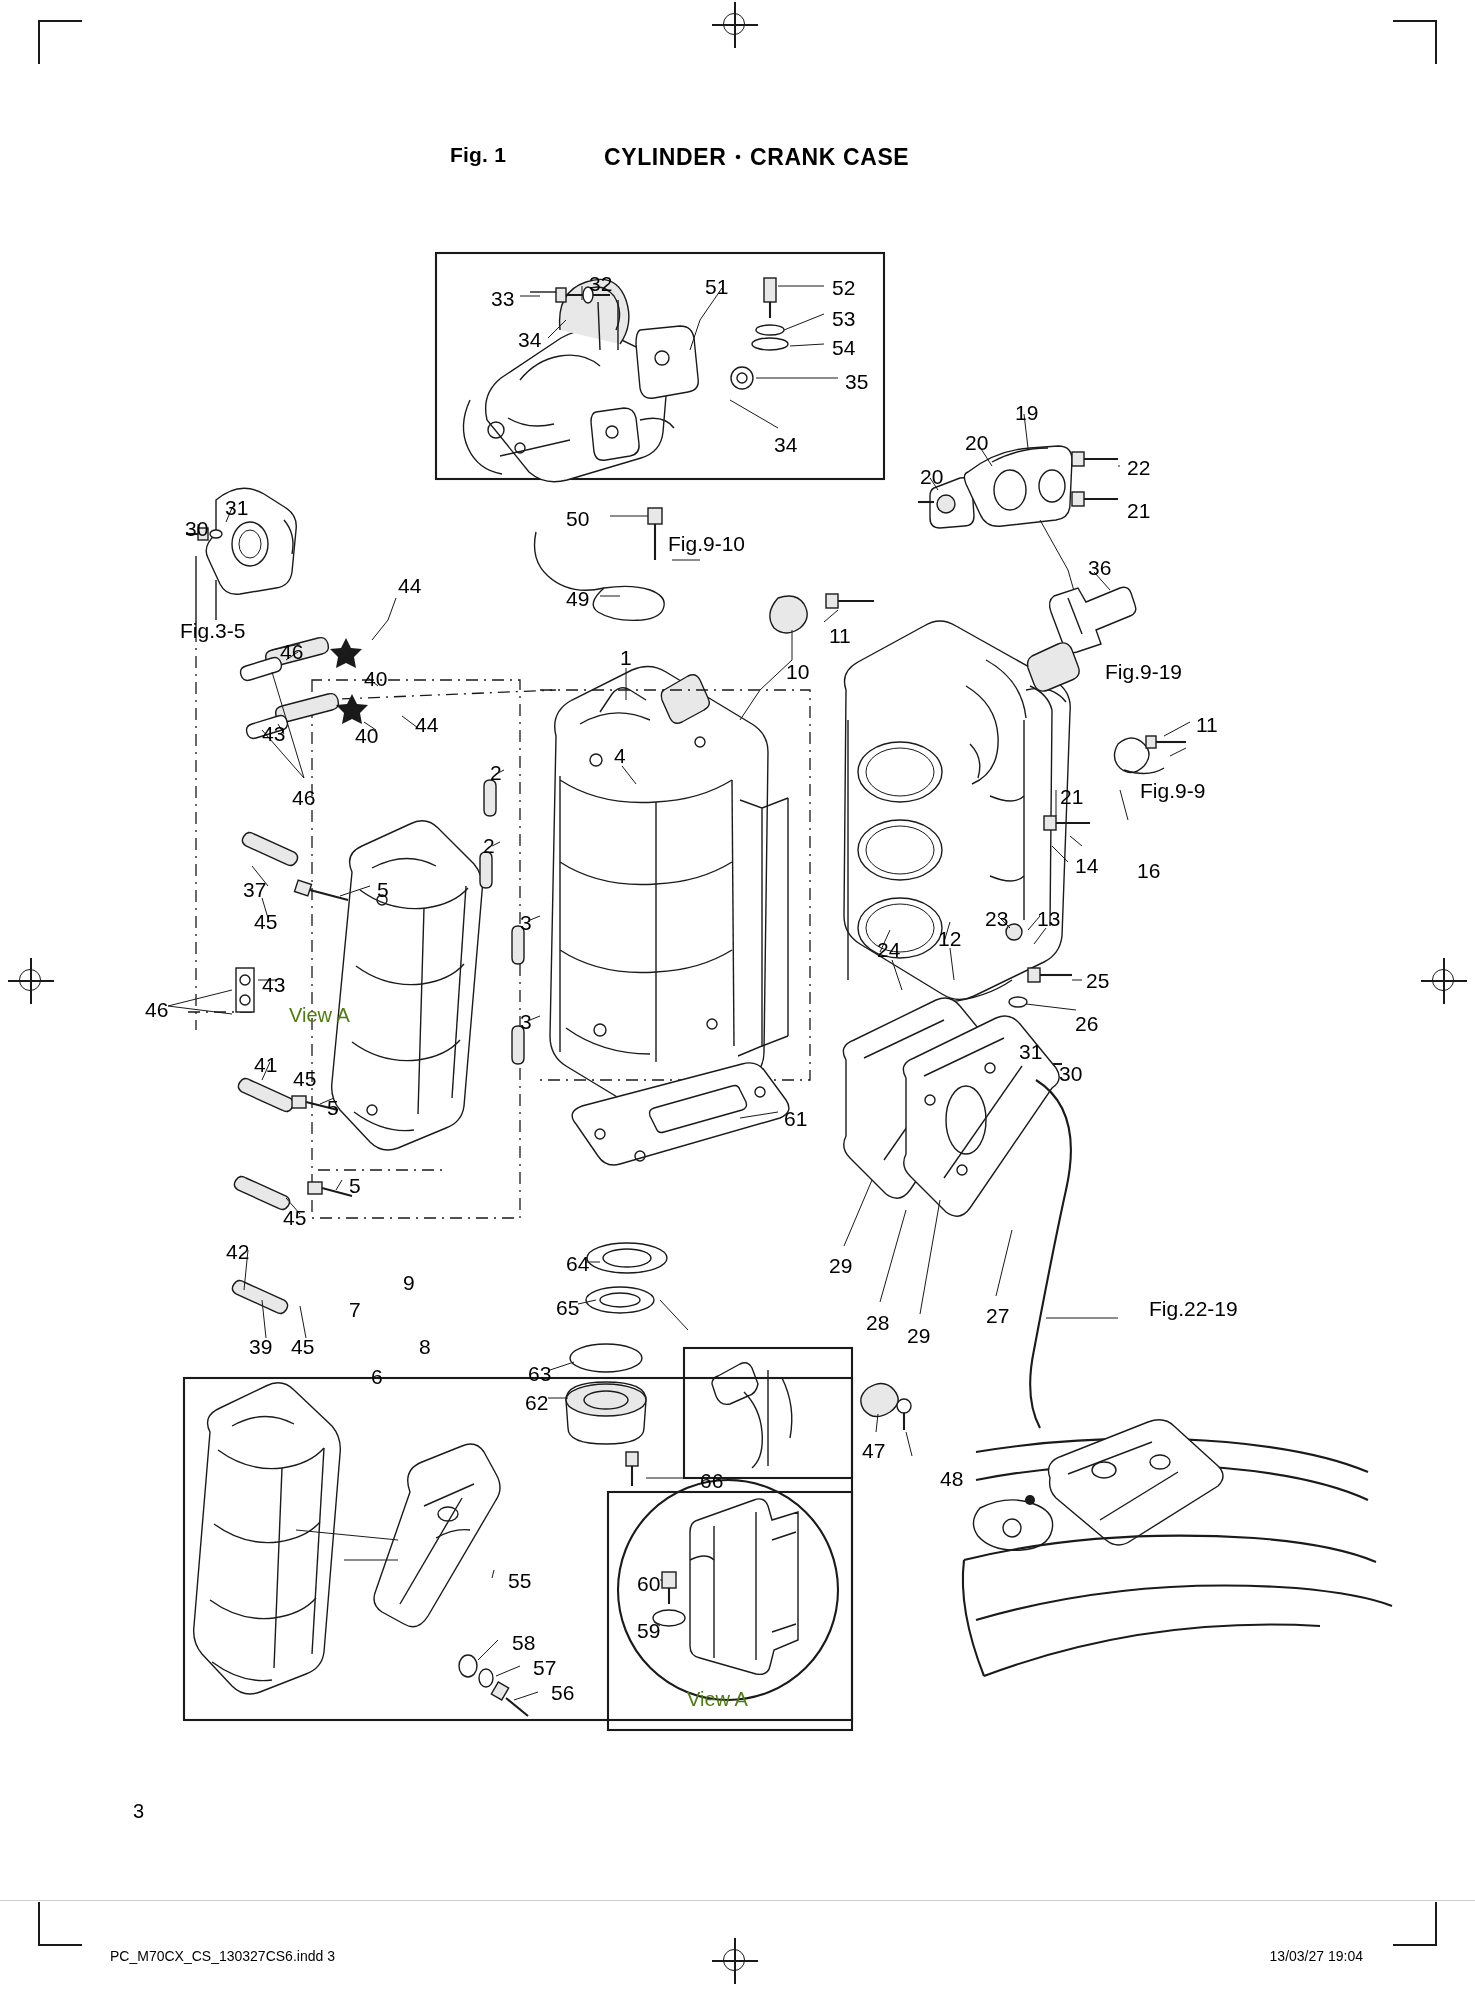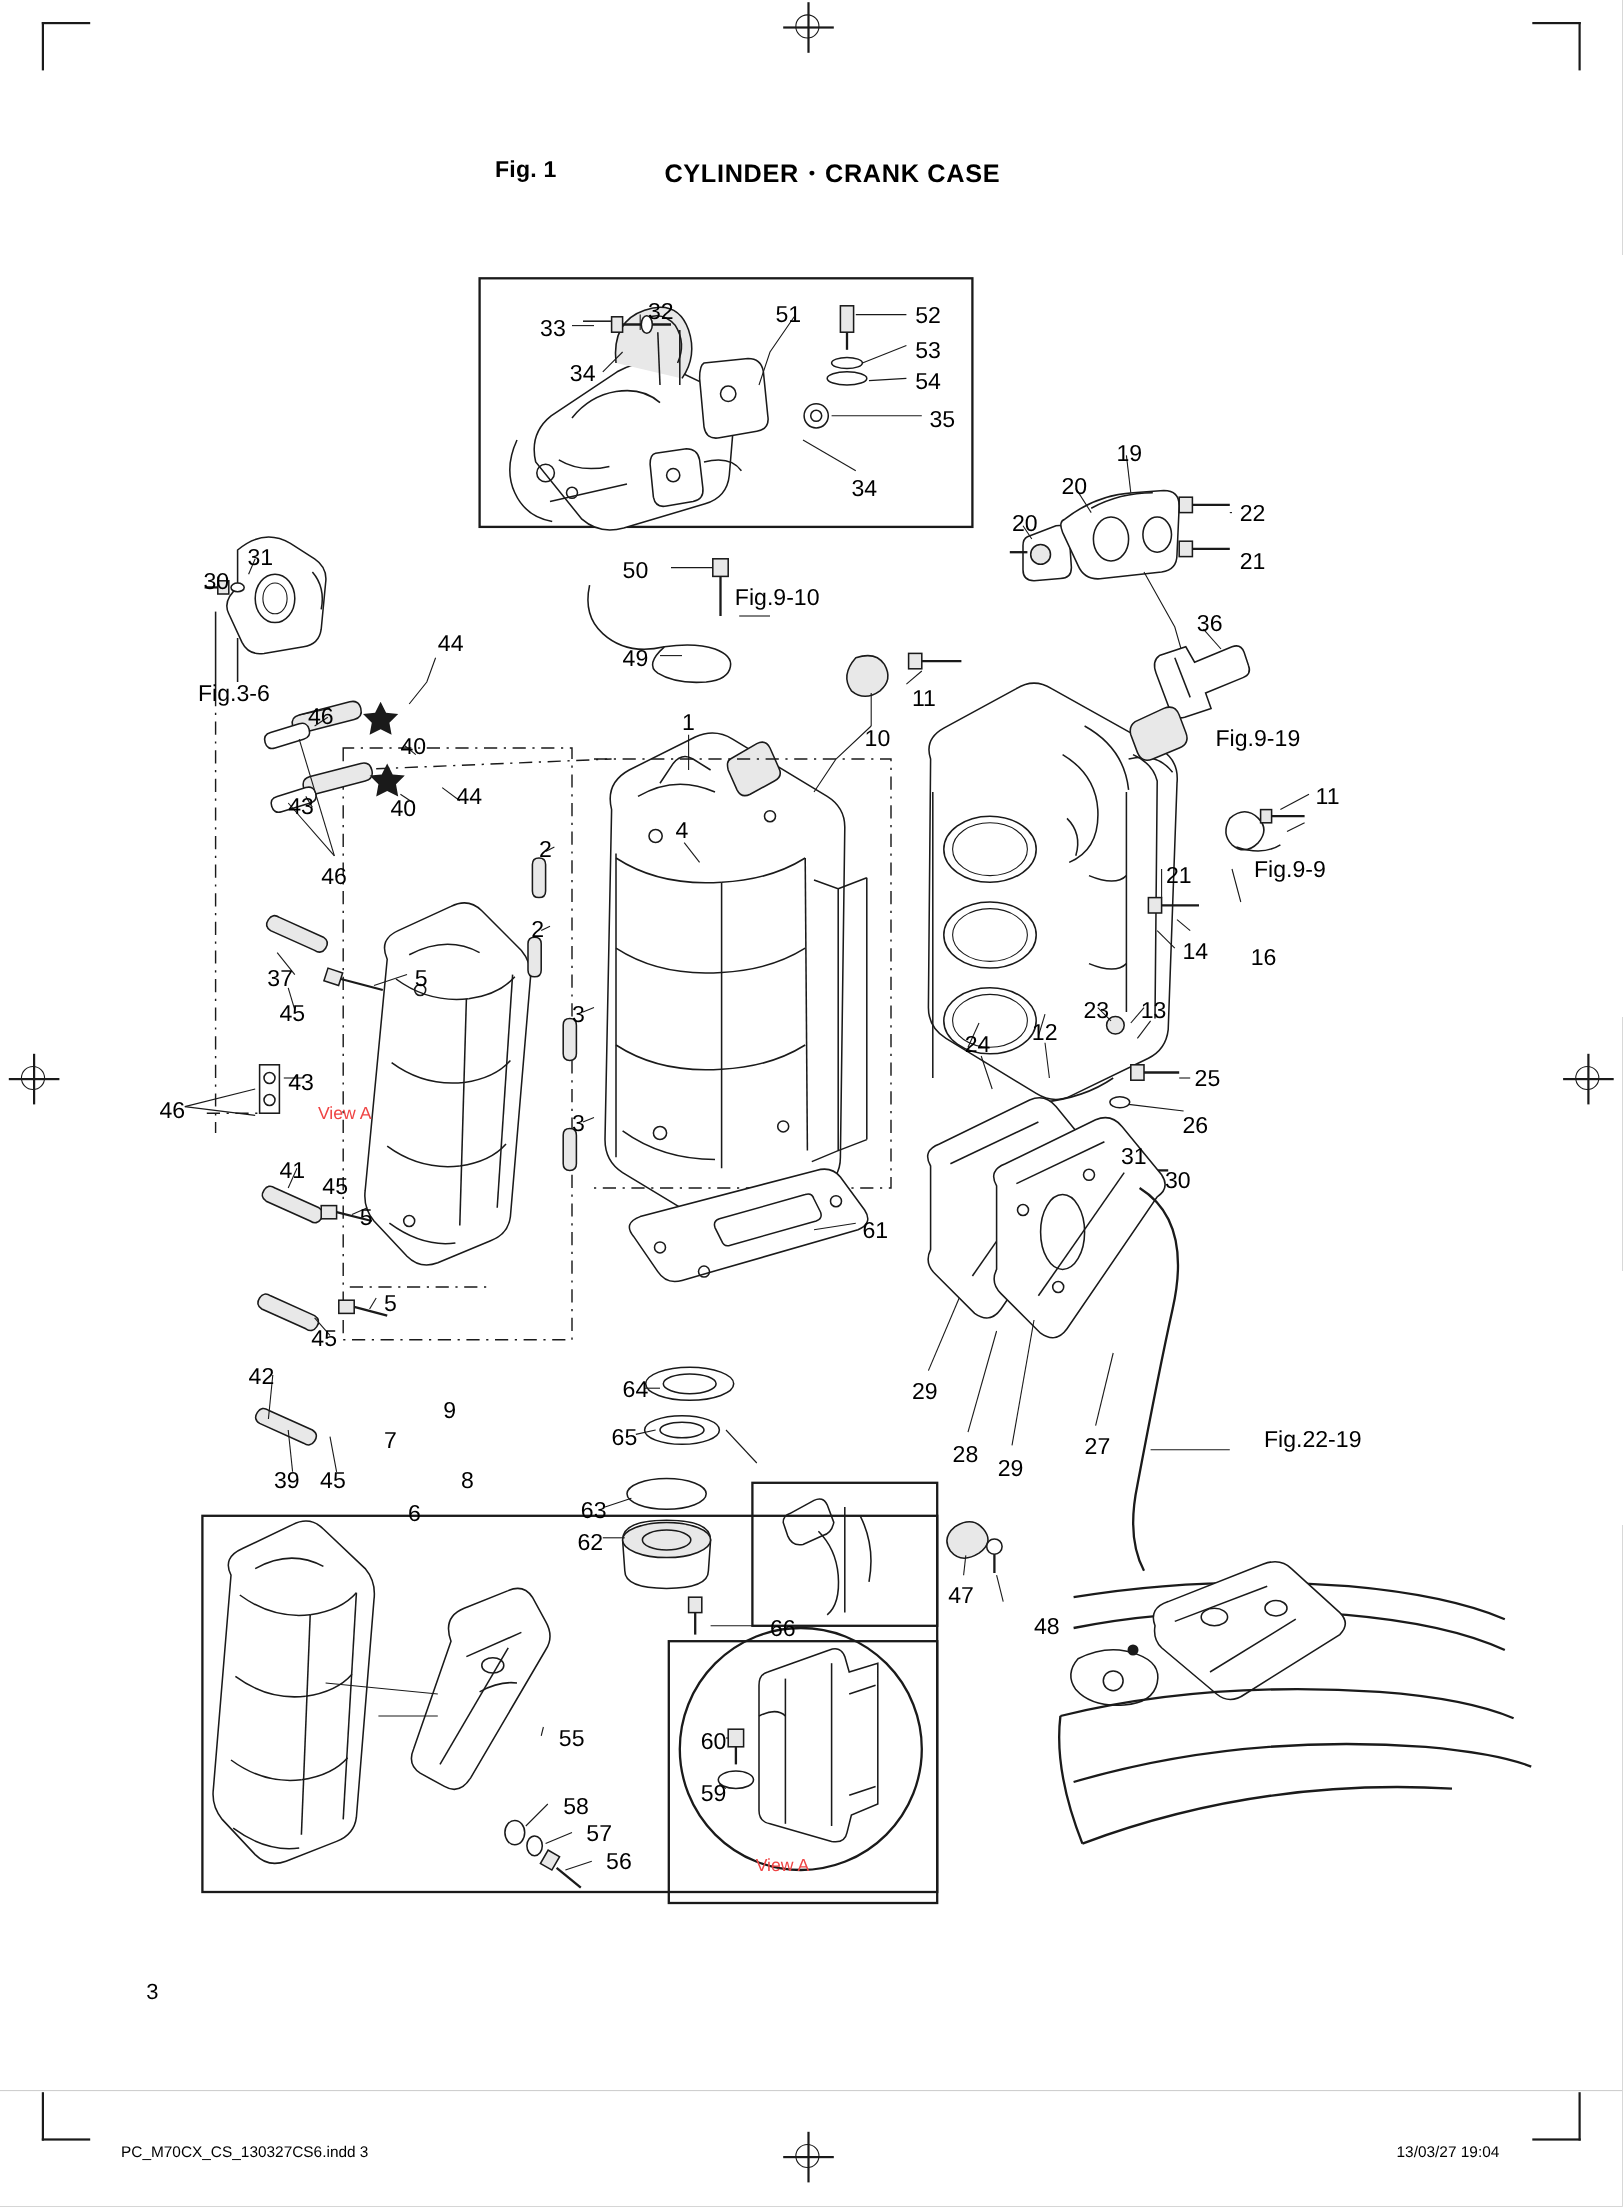--- a/index.html
+++ b/index.html
@@ -116,22 +116,22 @@
   }
   .ref {
     position: absolute;
     font-size: 21px;
     color: #000;
     white-space: nowrap;
     line-height: 1;
   }
   .viewlabel {
     position: absolute;
-    font-size: 16px;
-    color: #ef4444;
+    font-size: 20px;
+    color: #4d7c0f;
     white-space: nowrap;
   }
   svg.art { position: absolute; left: 0; top: 0; width: 1475px; height: 2006px; }
 </style>
 </head>
 <body>
 
 <div class="page">
 
   <div class="crop crop-tl"></div>
@@ -639,21 +639,21 @@
     <span class="callout" style="left:700px;top:1470px">66</span>
     <span class="callout" style="left:862px;top:1440px">47</span>
     <span class="callout" style="left:940px;top:1468px">48</span>
     <span class="callout" style="left:508px;top:1570px">55</span>
     <span class="callout" style="left:512px;top:1632px">58</span>
     <span class="callout" style="left:533px;top:1657px">57</span>
     <span class="callout" style="left:551px;top:1682px">56</span>
     <span class="callout" style="left:637px;top:1573px">60</span>
     <span class="callout" style="left:637px;top:1620px">59</span>
 
-    <span class="ref" style="left:180px;top:620px">Fig.3-6</span>
+    <span class="ref" style="left:180px;top:620px">Fig.3-5</span>
     <span class="ref" style="left:668px;top:533px">Fig.9-10</span>
     <span class="ref" style="left:1105px;top:661px">Fig.9-19</span>
     <span class="ref" style="left:1140px;top:780px">Fig.9-9</span>
     <span class="ref" style="left:1149px;top:1298px">Fig.22-19</span>
 
     <span class="viewlabel" style="left:289px;top:1004px">View A</span>
     <span class="viewlabel" style="left:687px;top:1688px">View A</span>
   </div>
 
   <div class="page-number">3</div>

